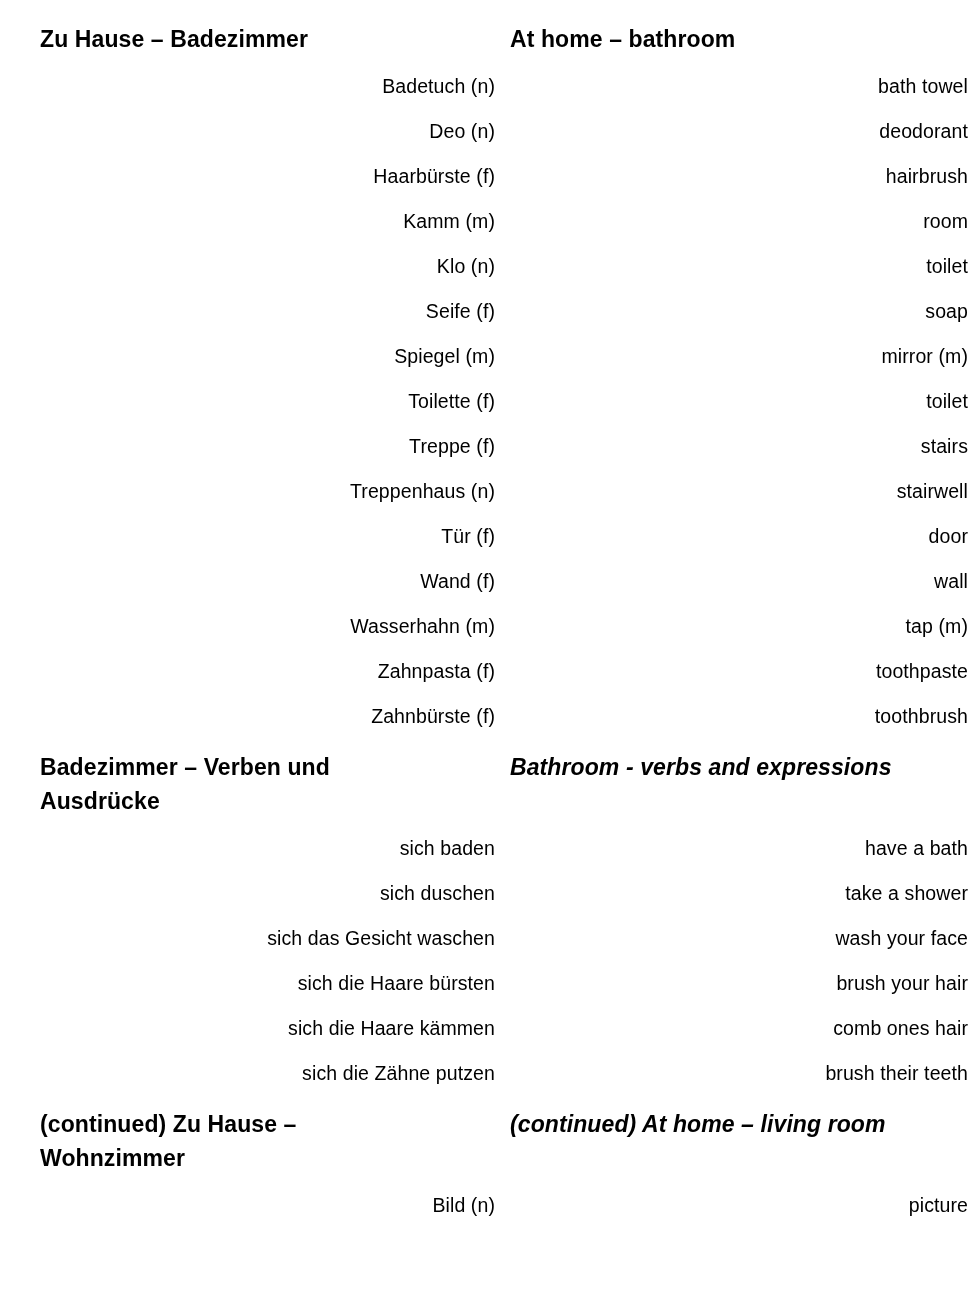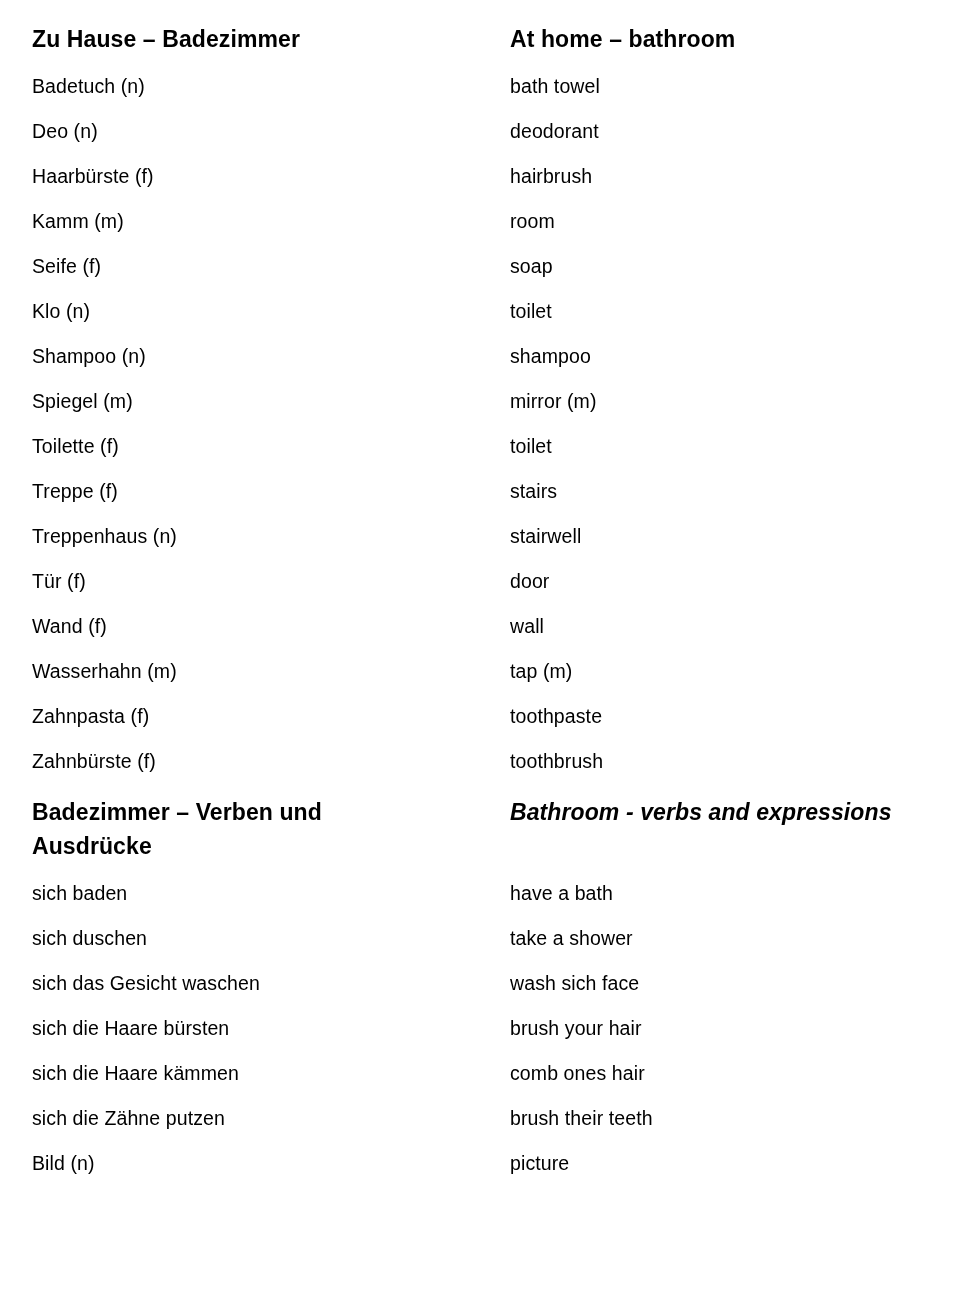--- a/index.html
+++ b/index.html
@@ -31,36 +31,37 @@
     vertical-align: top;
     padding: 0;
     border: none;
   }
   .col-de { width: 505px; }
   .col-en { width: 473px; margin-top: 17px; }
 
   .row { }
 
   .cell-inner {
-    padding-left: 32px;
+    padding-left: 40px;
     padding-right: 10px;
     box-sizing: border-box;
   }
   .col-en .cell-inner {
     padding-left: 5px;
   }
 
   
   .row-entry .cell-inner {
     font-size: 19.5px;
     font-weight: normal;
     line-height: 26px;
     padding-top: 9.5px;
     padding-bottom: 9.5px;
     letter-spacing: 0.1px;
+    text-align: right;
   }
 
   
   .row-heading .cell-inner {
     font-size: 23px;
     font-weight: bold;
     line-height: 34px;
     padding-top: 12px;
     padding-bottom: 7px;
     letter-spacing: 0.1px;
@@ -118,60 +119,52 @@
         <tr class="row row-entry">
           <td class="col-de">
             <div class="cell-inner">Kamm (m)</div>
           </td>
           <td class="col-en">
             <div class="cell-inner">room</div>
           </td>
         </tr>
         <tr class="row row-entry">
           <td class="col-de">
+            <div class="cell-inner">Klo (n)</div>
+          </td>
+          <td class="col-en">
+            <div class="cell-inner">toilet</div>
+          </td>
+        </tr>
+        <tr class="row row-entry">
+          <td class="col-de">
             <div class="cell-inner">Seife (f)</div>
           </td>
           <td class="col-en">
             <div class="cell-inner">soap</div>
           </td>
         </tr>
         <tr class="row row-entry">
           <td class="col-de">
-            <div class="cell-inner">Klo (n)</div>
+            <div class="cell-inner">Spiegel (m)</div>
+          </td>
+          <td class="col-en">
+            <div class="cell-inner">mirror (m)</div>
+          </td>
+        </tr>
+        <tr class="row row-entry">
+          <td class="col-de">
+            <div class="cell-inner">Toilette (f)</div>
           </td>
           <td class="col-en">
             <div class="cell-inner">toilet</div>
           </td>
         </tr>
         <tr class="row row-entry">
           <td class="col-de">
-            <div class="cell-inner">Shampoo (n)</div>
-          </td>
-          <td class="col-en">
-            <div class="cell-inner">shampoo</div>
-          </td>
-        </tr>
-        <tr class="row row-entry">
-          <td class="col-de">
-            <div class="cell-inner">Spiegel (m)</div>
-          </td>
-          <td class="col-en">
-            <div class="cell-inner">mirror (m)</div>
-          </td>
-        </tr>
-        <tr class="row row-entry">
-          <td class="col-de">
-            <div class="cell-inner">Toilette (f)</div>
-          </td>
-          <td class="col-en">
-            <div class="cell-inner">toilet</div>
-          </td>
-        </tr>
-        <tr class="row row-entry">
-          <td class="col-de">
             <div class="cell-inner">Treppe (f)</div>
           </td>
           <td class="col-en">
             <div class="cell-inner">stairs</div>
           </td>
         </tr>
         <tr class="row row-entry">
           <td class="col-de">
             <div class="cell-inner">Treppenhaus (n)</div>
           </td>
@@ -241,21 +234,21 @@
           </td>
           <td class="col-en">
             <div class="cell-inner">take a shower</div>
           </td>
         </tr>
         <tr class="row row-entry">
           <td class="col-de">
             <div class="cell-inner">sich das Gesicht waschen</div>
           </td>
           <td class="col-en">
-            <div class="cell-inner">wash sich face</div>
+            <div class="cell-inner">wash your face</div>
           </td>
         </tr>
         <tr class="row row-entry">
           <td class="col-de">
             <div class="cell-inner">sich die Haare bürsten</div>
           </td>
           <td class="col-en">
             <div class="cell-inner">brush your hair</div>
           </td>
         </tr>
@@ -266,20 +259,28 @@
           <td class="col-en">
             <div class="cell-inner">comb ones hair</div>
           </td>
         </tr>
         <tr class="row row-entry">
           <td class="col-de">
             <div class="cell-inner">sich die Zähne putzen</div>
           </td>
           <td class="col-en">
             <div class="cell-inner">brush their teeth</div>
+          </td>
+        </tr>
+        <tr class="row row-heading">
+          <td class="col-de">
+            <div class="cell-inner wrap">(continued) Zu Hause – Wohnzimmer</div>
+          </td>
+          <td class="col-en">
+            <div class="cell-inner wrap row-heading-wrap">(continued) At home – living room</div>
           </td>
         </tr>
         <tr class="row row-entry">
           <td class="col-de">
             <div class="cell-inner">Bild (n)</div>
           </td>
           <td class="col-en">
             <div class="cell-inner">picture</div>
           </td>
         </tr>

